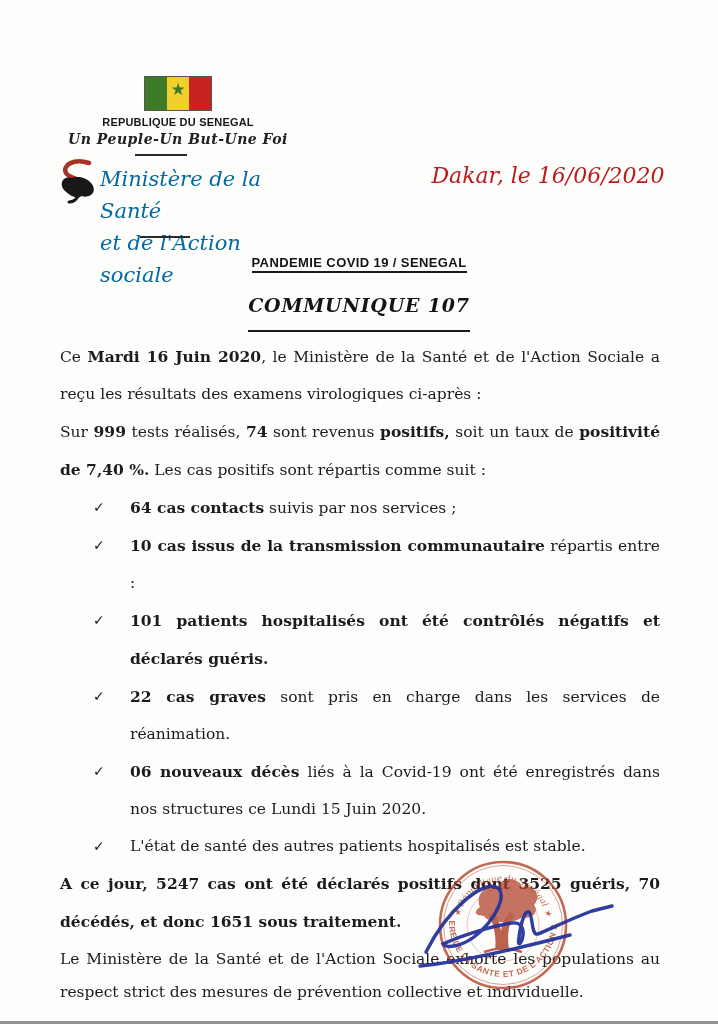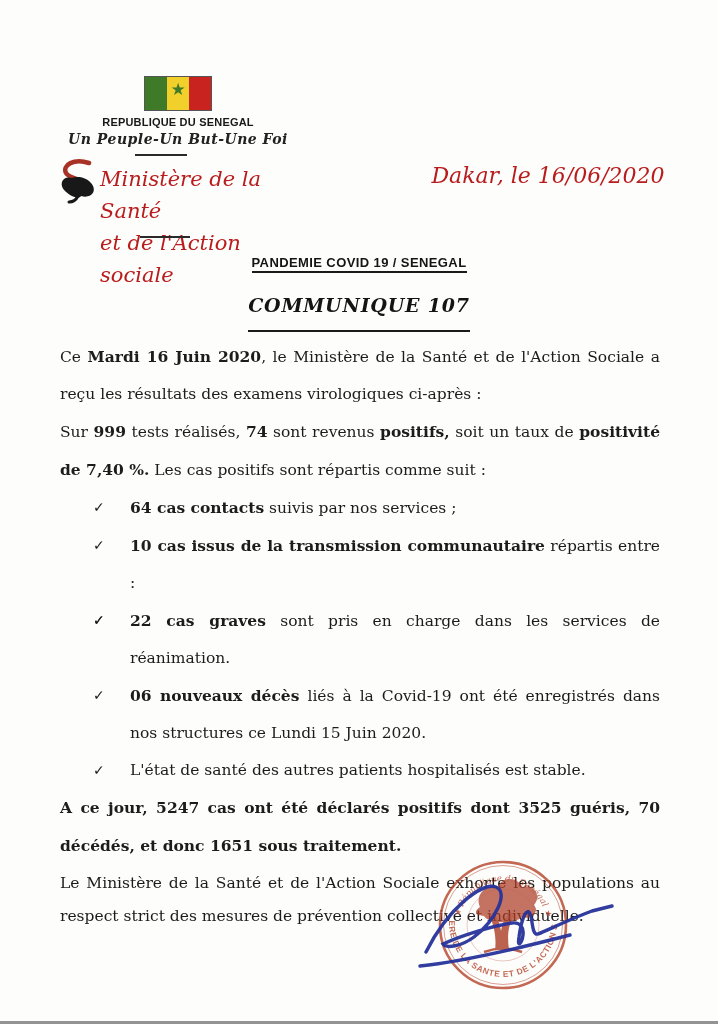--- a/index.html
+++ b/index.html
@@ -16,21 +16,21 @@
   .band-green { background:#3f7a28; }
   .band-yellow { background:#f2d02c; }
   .band-red { background:#c8231f; }
   .flag .star { position:absolute; left:0; right:0; top:4px; text-align:center; color:#3f7a28; font-size:17px; line-height:1; font-family:"DejaVu Sans", sans-serif; }
   .republic { margin-top:2px; font-family:"Liberation Sans", sans-serif; font-weight:bold; font-size:11px; letter-spacing:.2px; color:#181818; }
   .motto { margin-top:3px; font-style:italic; font-weight:bold; font-size:14px; letter-spacing:.5px; color:#222; }
   
   .rule-top { position:absolute; left:135px; top:154px; width:52px; height:2px; background:#2a2a2a; }
   .rule-bottom { position:absolute; left:140px; top:236px; width:50px; height:2px; background:#2a2a2a; }
   .ministry-logo { position:absolute; left:56px; top:158px; width:46px; height:46px; }
-  .ministry-name { position:absolute; left:100px; top:163px; width:220px; font-style:italic; font-size:21px; line-height:32px; color:#b91c1c; }
+  .ministry-name { position:absolute; left:100px; top:163px; width:220px; font-style:italic; font-size:21px; line-height:32px; color:#0369a1; }
   .dateline { position:absolute; left:428px; top:163px; width:240px; text-align:center; font-style:italic; font-size:22px; color:#b91c1c; }
   
   .title-wrap { position:absolute; left:0; top:252px; width:100%; text-align:center; }
   .doc-title { display:inline-block; font-family:"Liberation Sans", sans-serif; font-weight:bold; font-size:13px; letter-spacing:.4px; border-bottom:2.5px solid #1a1a1a; padding-bottom:1px; color:#141414; }
   .subtitle-wrap { position:absolute; left:0; top:294px; width:100%; text-align:center; }
   .doc-subtitle { display:inline-block; font-weight:bold; font-style:italic; font-size:19px; letter-spacing:.8px; border-bottom:2.5px solid #1a1a1a; padding-bottom:14px; color:#141414; }
   
   .body { position:absolute; left:60px; top:338px; width:600px; font-size:15.5px; }
   .para { text-align:justify; line-height:37px; }
   .b { font-weight:bold; }
@@ -85,21 +85,21 @@
     <p class="para"><span>Ce </span><span class="b">Mardi 16 Juin 2020</span><span>, le Ministère de la Santé et de l'Action Sociale a reçu les résultats des examens virologiques ci-après :</span></p>
 
     <p class="para"><span>Sur </span><span class="b">999</span><span> tests réalisés, </span><span class="b">74</span><span> sont revenus </span><span class="b">positifs,</span><span> soit un taux de </span><span class="b">positivité de 7,40 %.</span><span> Les cas positifs sont répartis comme suit :</span></p>
 
     <div class="bullets">
       <div class="bullet"><span class="check">✓</span><span class="b">64 cas contacts</span><span> suivis par nos services ;</span></div>
 
       <div class="bullet"><span class="check">✓</span><span class="b">10 cas issus de la transmission communautaire</span><span> répartis entre :</span></div>
 
 
-      <div class="bullet"><span class="check">✓</span></div>
+      <div class="bullet"><span class="check">✓</span><span class="b">101 patients hospitalisés ont été contrôlés négatifs et déclarés guéris.</span></div>
 
       <div class="bullet"><span class="check">✓</span><span class="b">22 cas graves</span><span> sont pris en charge dans les services de réanimation.</span></div>
 
       <div class="bullet"><span class="check">✓</span><span class="b">06 nouveaux décès</span><span> liés à la Covid-19 ont été enregistrés dans nos structures ce Lundi 15 Juin 2020.</span></div>
 
       <div class="bullet"><span class="check">✓</span><span>L'état de santé des autres patients hospitalisés est stable.</span></div>
     </div>
 
     <p class="summary">A ce jour, 5247 cas ont été déclarés positifs dont 3525 guéris, 70 décédés, et donc 1651 sous traitement.</p>
 

